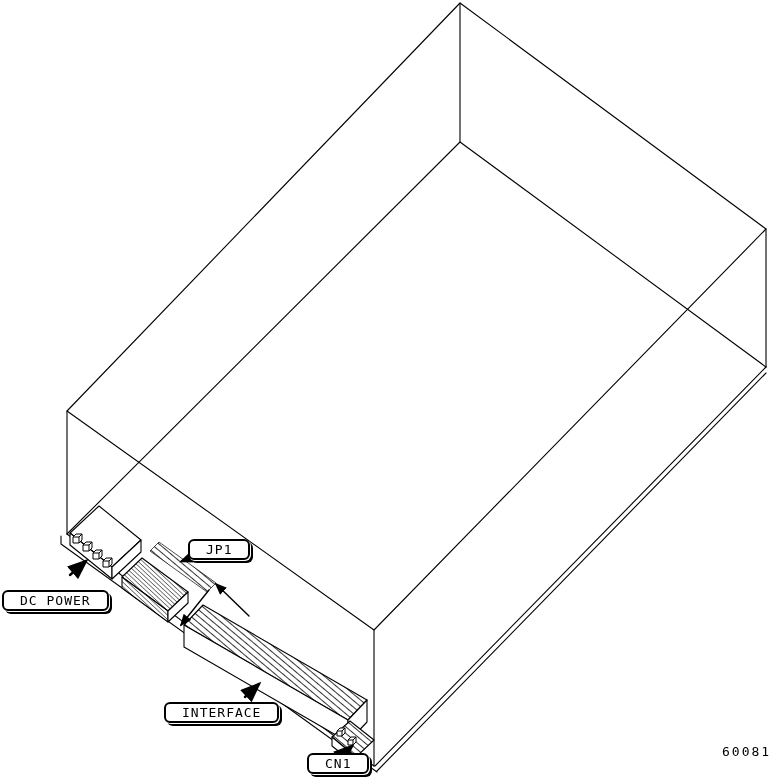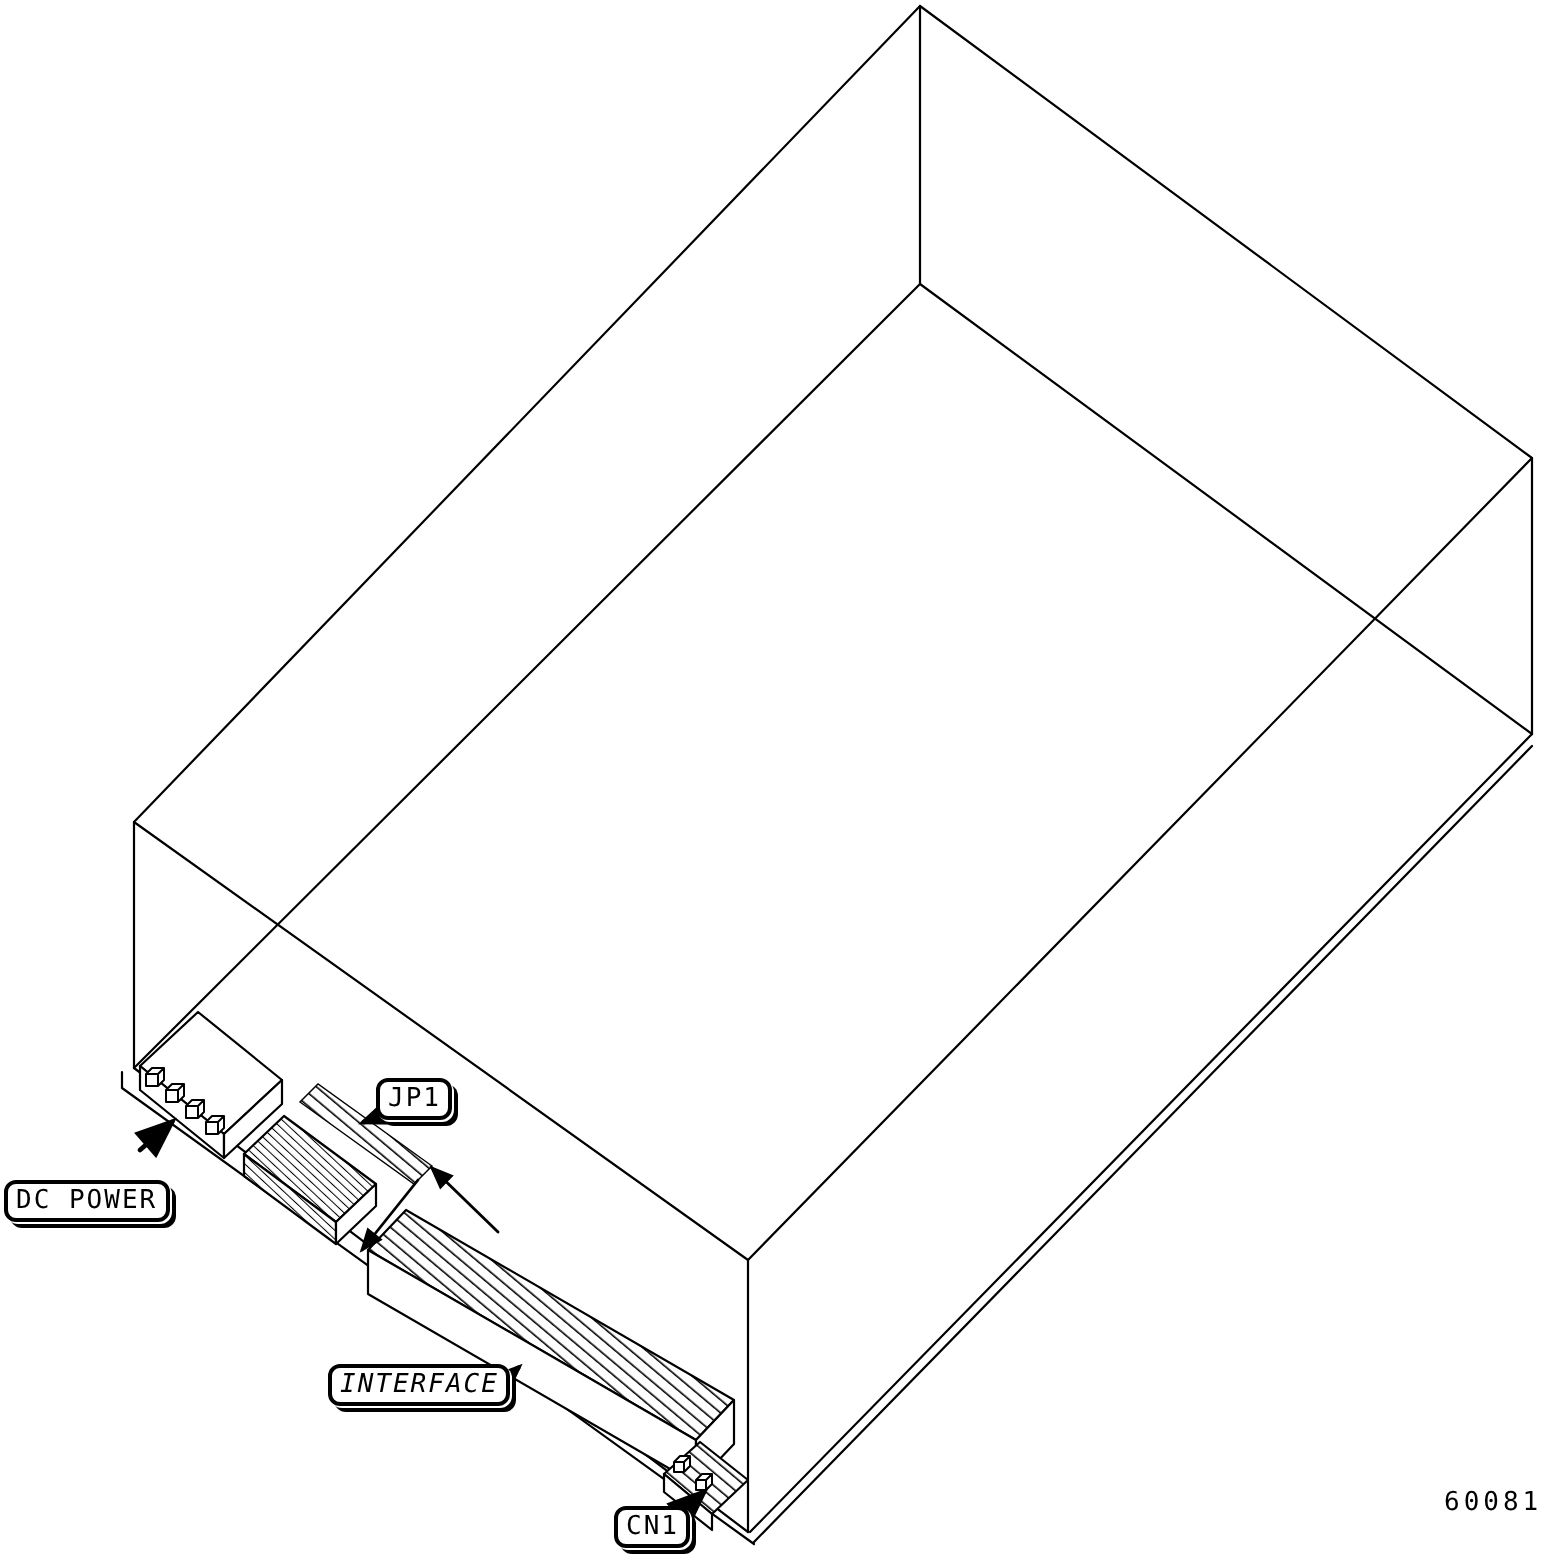--- a/index.html
+++ b/index.html
@@ -14,21 +14,21 @@
   .callout{
     position:absolute;
     border:2px solid #000;
     border-radius:6px;
     background:#fff;
     color:#000;
     font-family:"DejaVu Sans Mono","Liberation Mono",monospace;
     font-size:13px;
     line-height:15px;
     letter-spacing:1px;
-    padding:1px 4px;
+    padding:1px 16px;
     white-space:nowrap;
     box-shadow:1px 1px 0 #fff,3px 3px 0 #000;
     z-index:3;
     text-align:center;
   }
   .figcode{
     position:absolute;
     color:#000;
     font-family:"DejaVu Sans Mono","Liberation Mono",monospace;
     font-size:13px;
@@ -114,18 +114,18 @@
     <g stroke="#000" stroke-width="1.4" fill="none" stroke-linecap="round">
       <path marker-end="url(#arrow)" d="M249,616 L216,584"></path>
       <path marker-end="url(#arrow)" d="M209,590 L181,625"></path>
     </g>
   </svg>
 
   <div class="callout" style="left:2px;top:590px;">DC POWER</div>
 
   <div class="callout" style="left:188px;top:539px;">JP1</div>
 
-  <div class="callout" style="left:164px;top:682px;font-style:italic;">INTERFACE</div>
+  <div class="callout" style="left:164px;top:702px;">INTERFACE</div>
 
   <div class="callout" style="left:307px;top:753px;">CN1</div>
 
   <div class="figcode" style="left:722px;top:744px;">60081</div>
 </div>
 
 </body></html>

